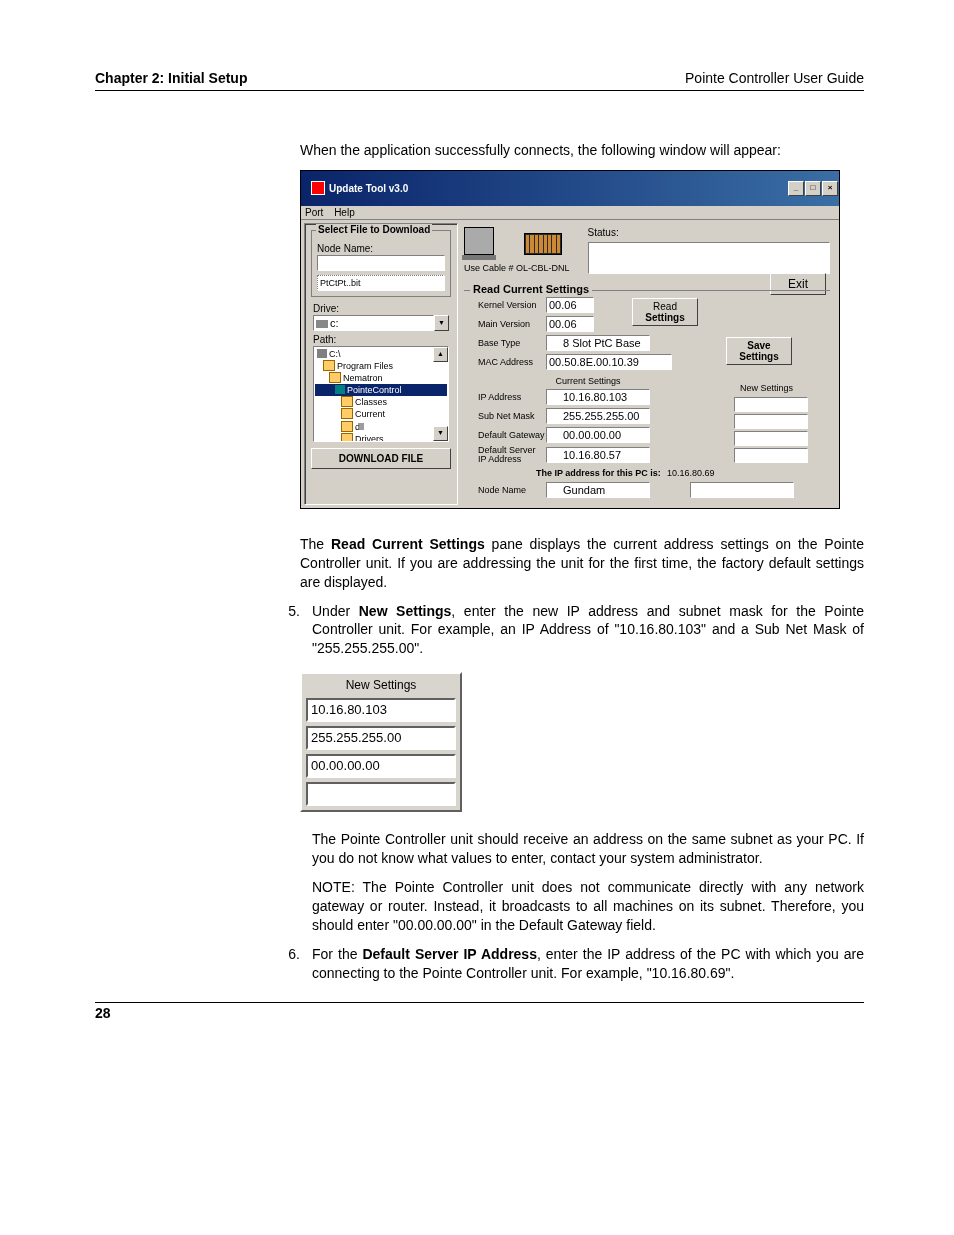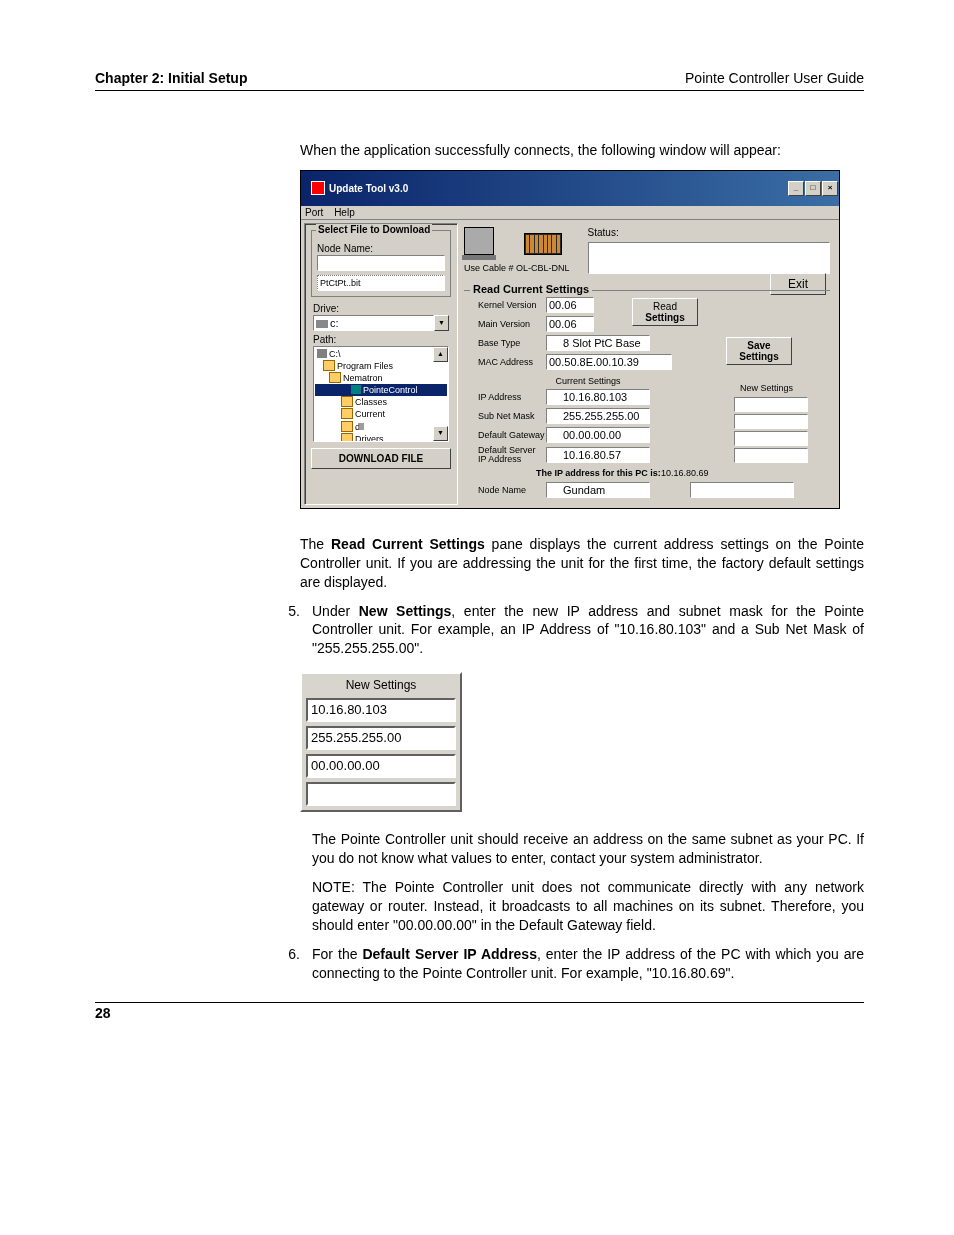--- a/index.html
+++ b/index.html
@@ -210,21 +210,21 @@
   .btn3d{
     border-top:1px solid #fff;border-left:1px solid #fff;
     border-right:1px solid #404040;border-bottom:1px solid #404040;
     background:#d4d0c8; font-size:10px; text-align:center;
     padding:2px 4px;
   }
   .read-btn{ position:absolute; left:168px; top:7px; width:56px; line-height:1.1;}
   .save-btn{ position:absolute; right:38px; top:46px; width:56px; line-height:1.1;}
   .colhdr{ font-size:9px; }
   .ipline{ font-size:9px; font-weight:bold; margin:4px 0 4px 58px;}
-  .ipline .v{ font-weight:normal; }
+  .ipline .v{ font-weight:normal; margin-left:6px;}
   .new-col{ position:absolute; left:270px; top:106px; width:74px;}
   .new-col .field{ height:13px; margin-bottom:2px;}
   .new-hdr{ position:absolute; left:276px; top:92px; font-size:9px;}
 
   
   .crop{
     width:158px;
     margin: 6px 0 18px 205px;
     border-top:2px solid #fff; border-left:2px solid #fff;
     border-right:2px solid #606060; border-bottom:2px solid #606060;
@@ -298,21 +298,21 @@
                   <span>C:\</span>
                 </div>
                 <div class="li" style="padding-left: 8px;">
                   <span class="ic ic-folder"></span>
                   <span>Program Files</span>
                 </div>
                 <div class="li" style="padding-left: 14px;">
                   <span class="ic ic-folder"></span>
                   <span>Nematron</span>
                 </div>
-                <div class="li sel" style="padding-left: 36px;">
+                <div class="li sel" style="padding-left: 20px;">
                   <span class="ic ic-open"></span>
                   <span>PointeControl</span>
                 </div>
                 <div class="li" style="padding-left: 26px;">
                   <span class="ic ic-folder"></span>
                   <span>Classes</span>
                 </div>
                 <div class="li" style="padding-left: 26px;">
                   <span class="ic ic-folder"></span>
                   <span>Current</span>

